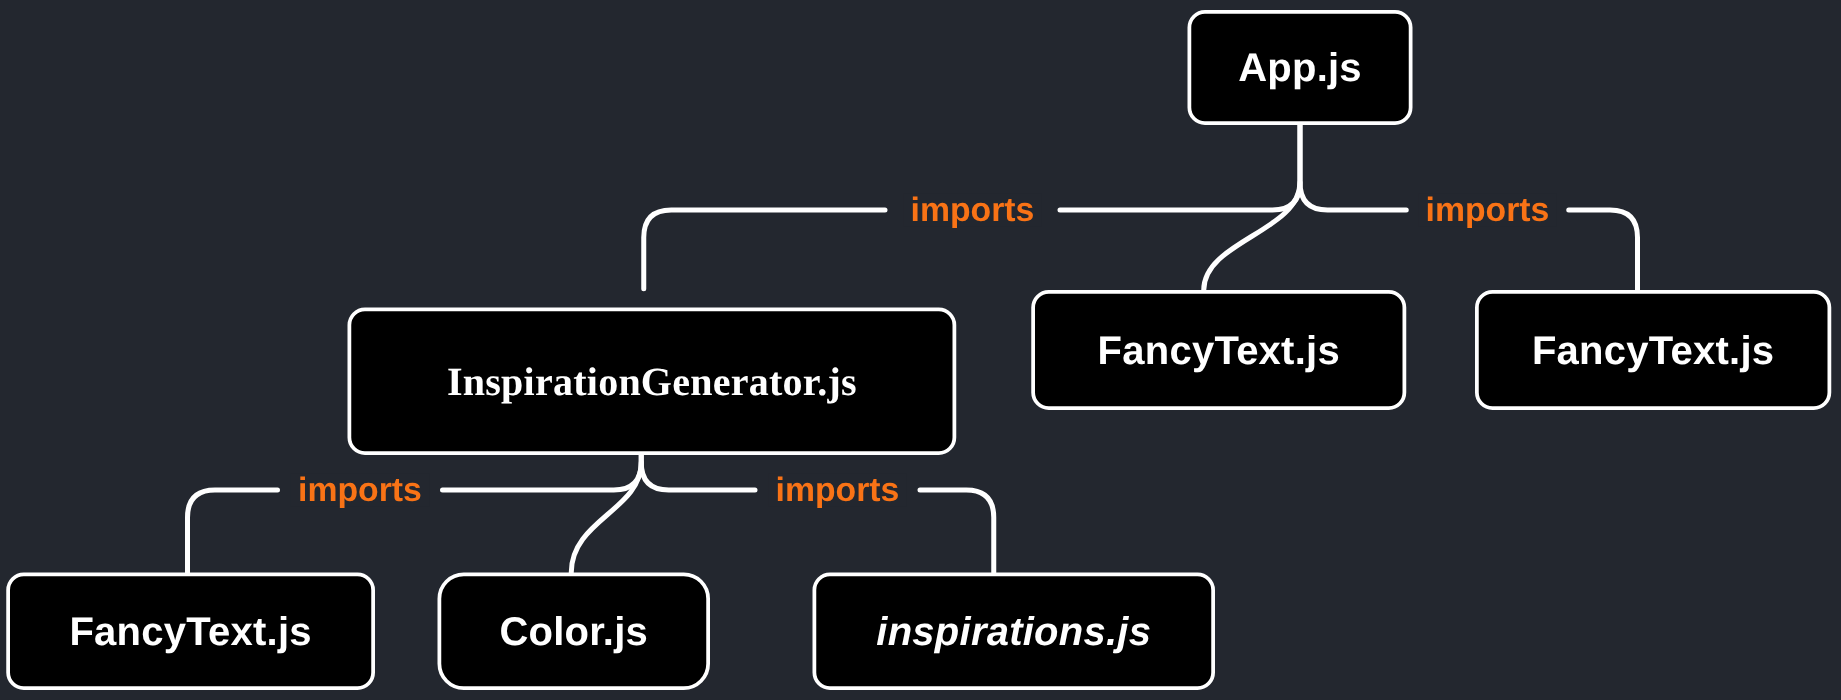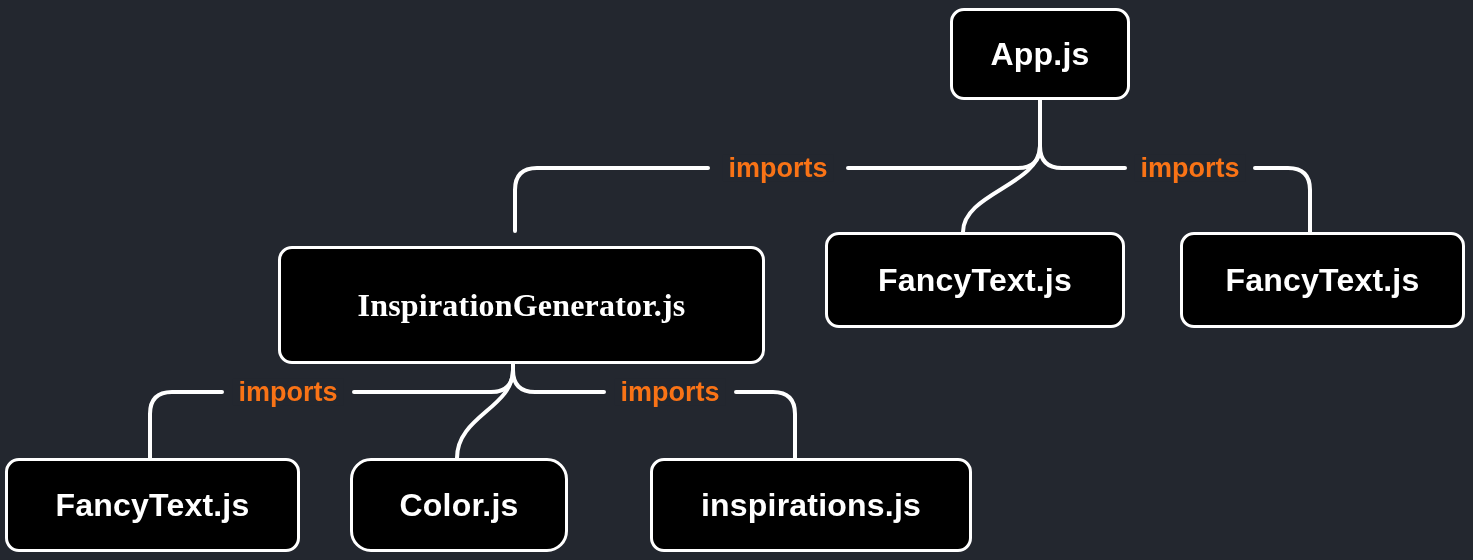--- a/index.html
+++ b/index.html
@@ -105,17 +105,17 @@
   </div>
 
   <div class="node" style="left:5px; top:458px; width:295px; height:94px;">
     <span>FancyText.js</span>
   </div>
 
   <div class="node" style="left:350px; top:458px; width:218px; height:94px;border-radius:21px;">
     <span>Color.js</span>
   </div>
 
-  <div class="node" style="left:650px; top:458px; width:322px; height:94px;">
+  <div class="node" style="left:650px; top:458px; width:322px; height:94px;font-style:italic;">
     <span>inspirations.js</span>
   </div>
 
 </div>
 
 </body></html>

